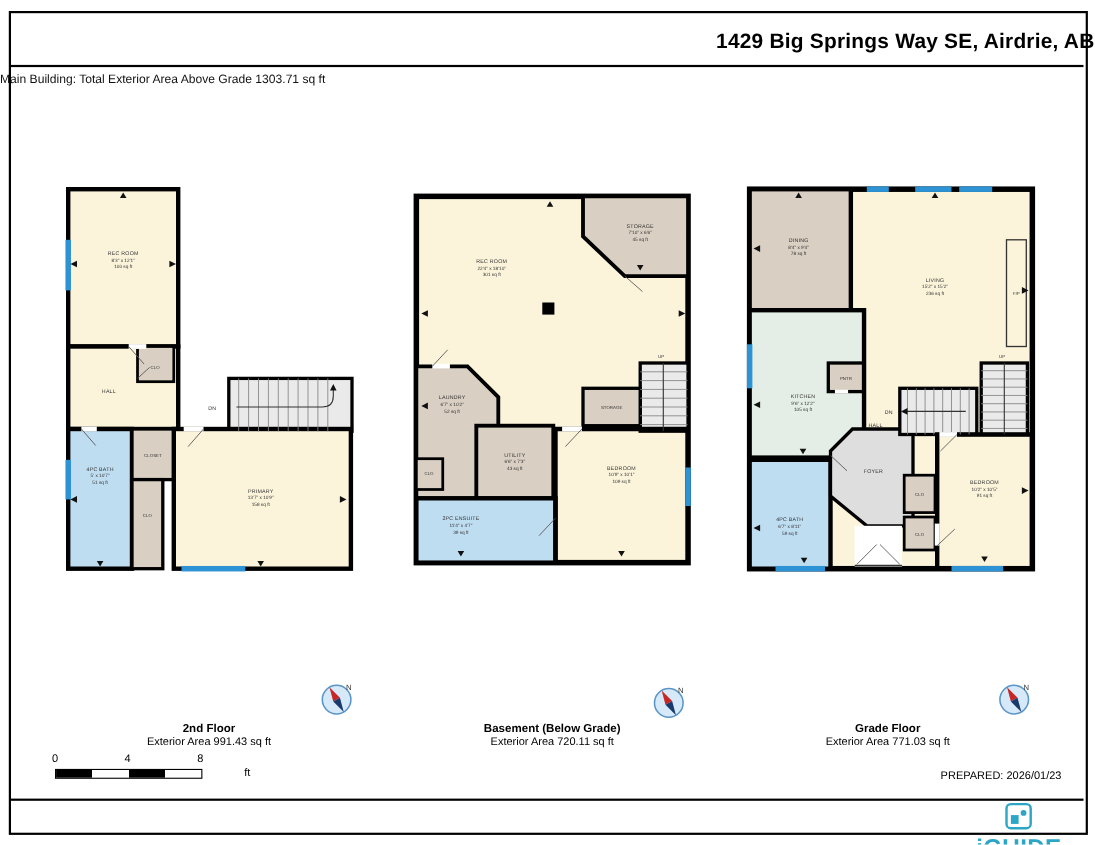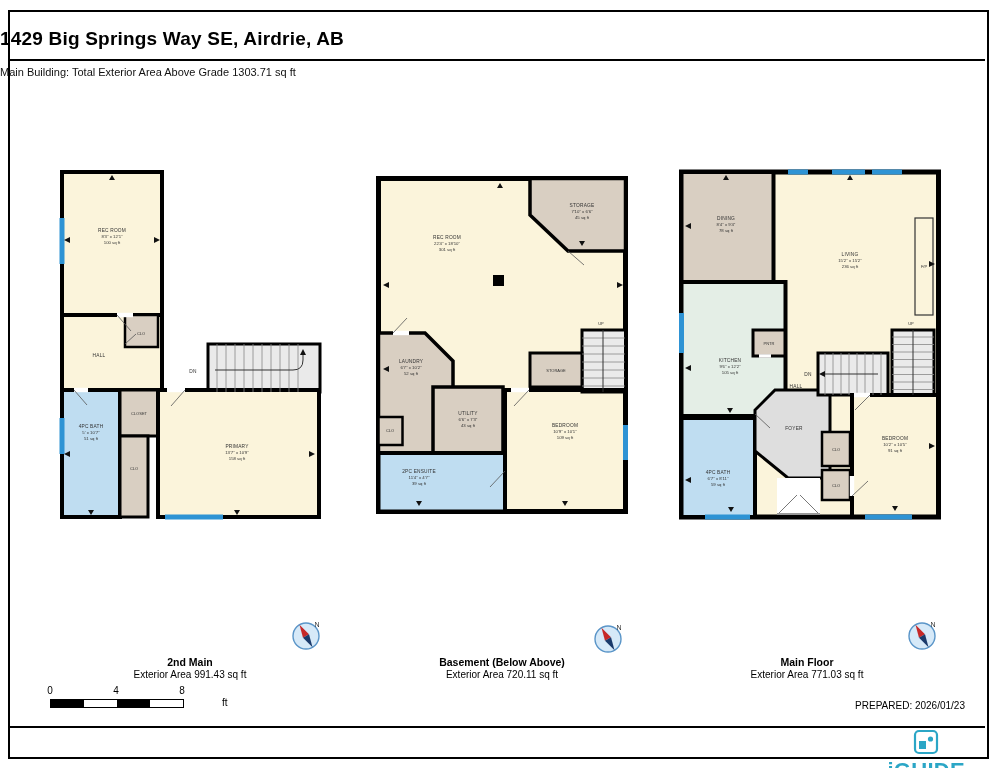--- a/index.html
+++ b/index.html
@@ -1,20 +1,20 @@
 <!DOCTYPE html>
 <html><head>
 <meta charset="utf-8">
 <style>
   html,body{margin:0;padding:0;background:#fff;}
   #page{position:relative;width:995px;height:768px;background:#fff;overflow:hidden;
         font-family:"Liberation Sans",sans-serif;color:#000;}
   .frame{position:absolute;left:8px;top:10px;width:977px;height:745px;border:2px solid #000;}
   .abs{position:absolute;}
-  .title{left:0;top:28px;width:100%;text-align:left;font-size:19px;font-weight:bold;letter-spacing:.2px;}
+  .title{left:0;top:28px;width:100%;text-align:right;font-size:19px;font-weight:bold;letter-spacing:.2px;}
   .rule{left:10px;top:59px;width:975px;height:2px;background:#000;}
   .rule2{left:10px;top:726px;width:975px;height:2px;background:#000;}
   .subtitle{left:0;top:66px;width:100%;text-align:left;font-size:11px;color:#111;}
   .plan{position:absolute;}
   
   .cream{fill:#FBF4DB;stroke:#000}
   .tan{fill:#D9CFC2;stroke:#000}
   .blue{fill:#BFDDF1;stroke:#000}
   .mint{fill:#E4EEE6;stroke:#000}
   .gray{fill:#EAEAEA;stroke:#000}
@@ -270,29 +270,29 @@
   <svg class="abs" style="left:904px;top:618px" width="36" height="36" viewBox="0 0 36 36">
     <circle cx="18" cy="18" r="13" fill="#D6E9F8" stroke="#5A95C8" stroke-width="1.4"></circle>
     <g transform="rotate(-30 18 18)">
       <polygon points="18,5 21.5,18 14.5,18" fill="#C62828"></polygon>
       <polygon points="18,31 21.5,18 14.5,18" fill="#1A3A6B"></polygon>
     </g>
     <text x="29" y="9" font-size="7" fill="#444">N</text>
   </svg>
 
   <div class="floorlabel" style="left:190px">
-    <div class="fl1">2nd Main</div>
+    <div class="fl1">2nd Floor</div>
     <div class="fl2">Exterior Area 991.43 sq ft</div>
   </div>
   <div class="floorlabel" style="left:502px">
-    <div class="fl1">Basement (Below Above)</div>
+    <div class="fl1">Basement (Below Grade)</div>
     <div class="fl2">Exterior Area 720.11 sq ft</div>
   </div>
   <div class="floorlabel" style="left:807px">
-    <div class="fl1">Main Floor</div>
+    <div class="fl1">Grade Floor</div>
     <div class="fl2">Exterior Area 771.03 sq ft</div>
   </div>
 
   <span class="scalenum" style="left:50px">0</span>
   <span class="scalenum" style="left:116px">4</span>
   <span class="scalenum" style="left:182px">8</span>
   <div class="scalebar"></div>
   <span class="scaleunit">ft</span>
 
   <div class="prepared">PREPARED: 2026/01/23</div>

